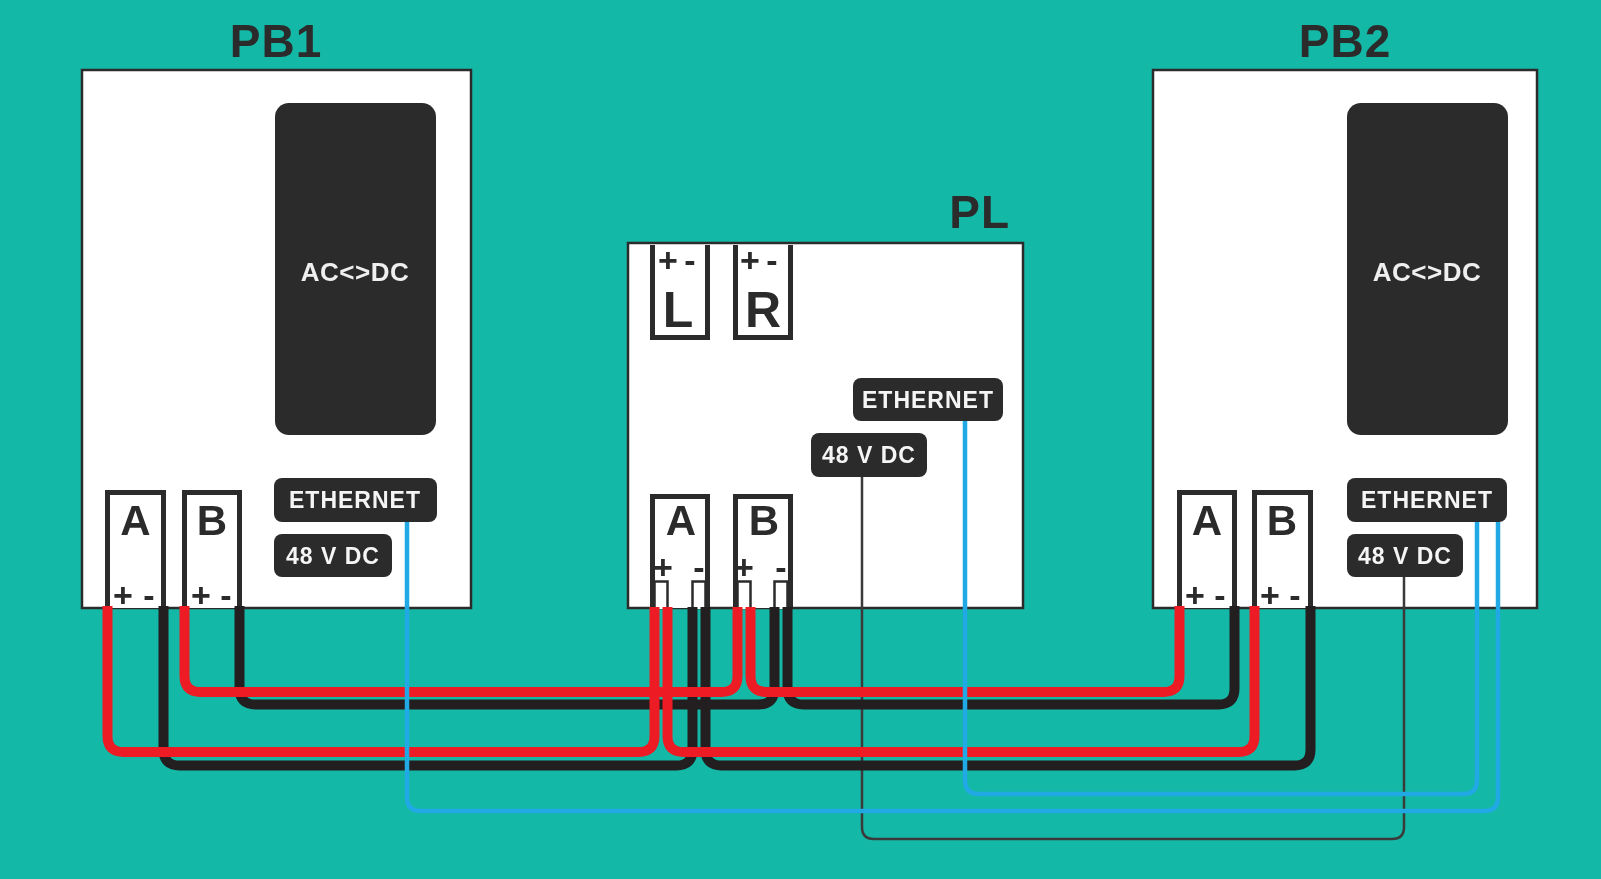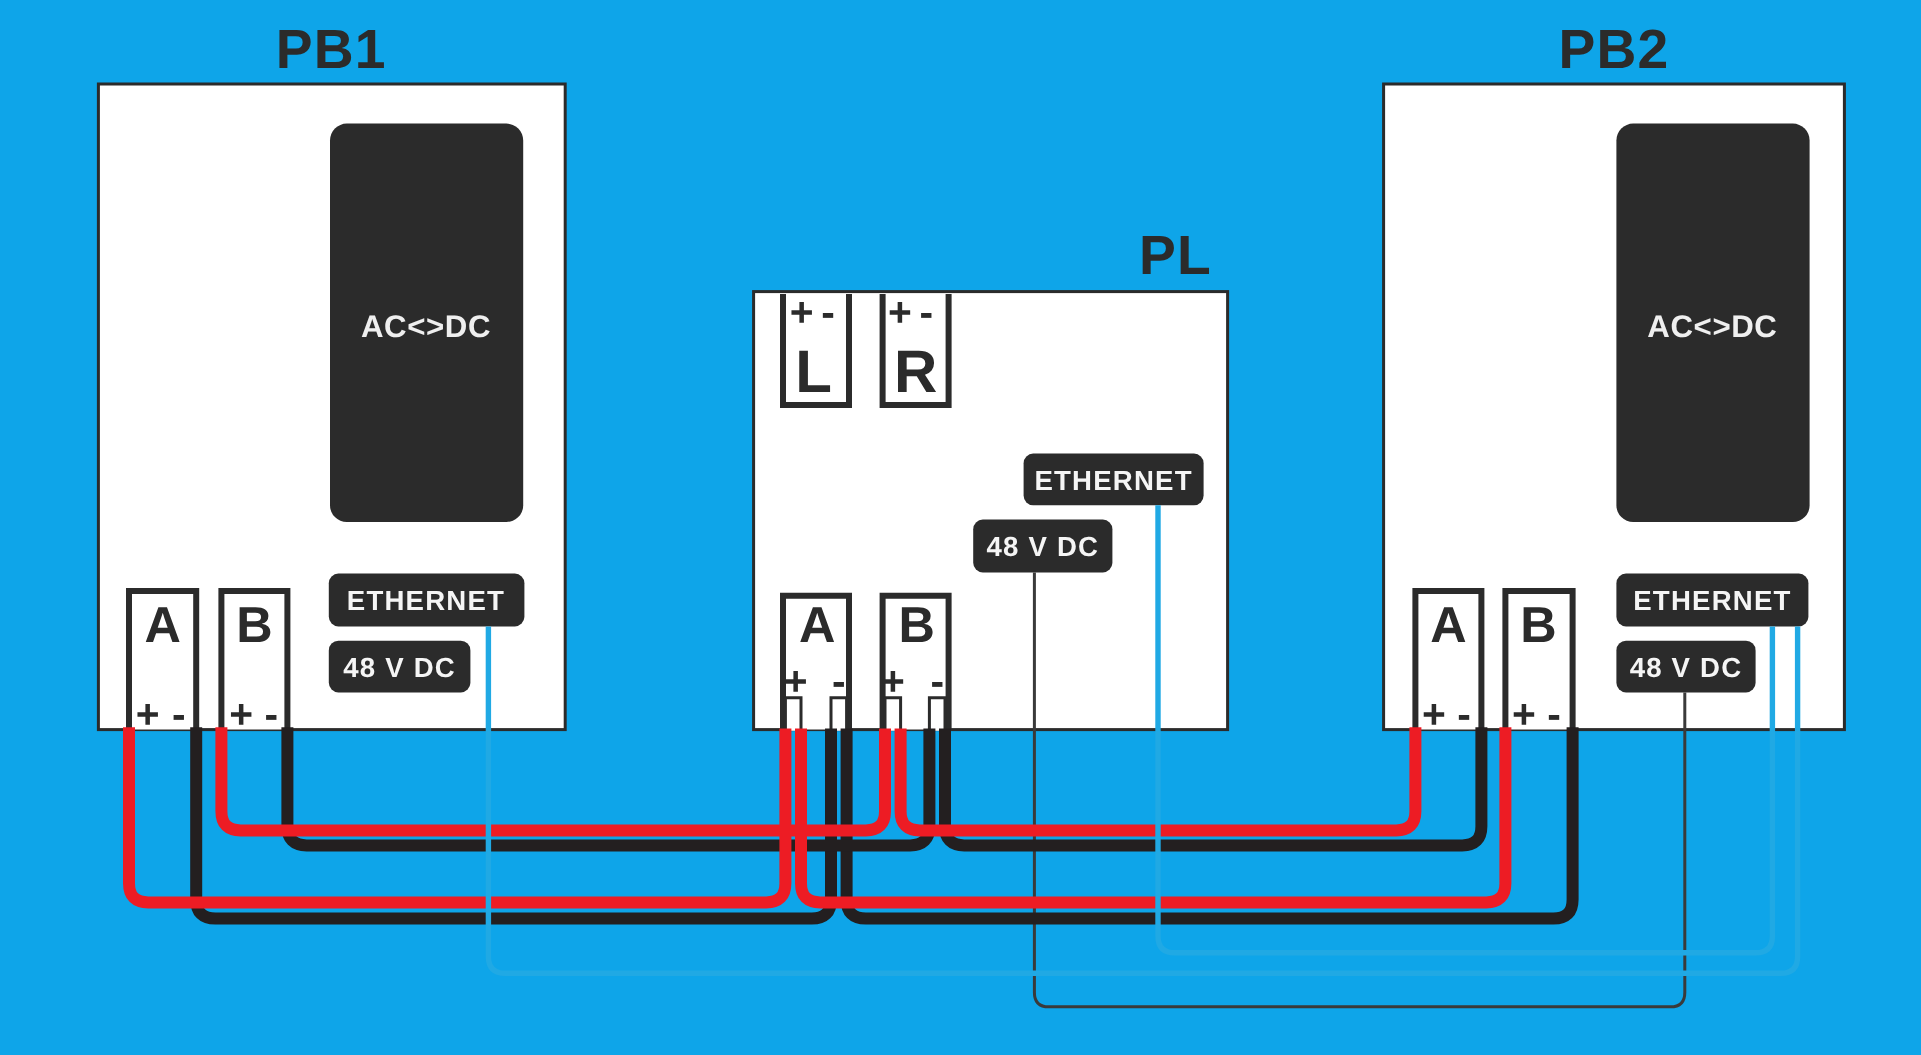--- a/index.html
+++ b/index.html
@@ -1,16 +1,16 @@
 <!DOCTYPE html>
 <html><head>
 <meta charset="utf-8">
 <style>
   html,body{margin:0;padding:0;background:#ffffff;}
-  .stage{width:1601px;height:879px;position:relative;background:#0ea5e9;overflow:hidden;}
+  .stage{width:1601px;height:879px;position:relative;background:#14b8a6;overflow:hidden;}
   svg{display:block;}
   text{font-family:"Liberation Sans","DejaVu Sans",sans-serif;fill:#2b2b2b;}
   .title{font-size:46px;font-weight:bold;letter-spacing:1px;}
   .ac-label{font-size:26px;font-weight:bold;fill:#efefef;letter-spacing:0.5px;}
   .badge-label{font-size:23px;font-weight:bold;fill:#f5f5f5;letter-spacing:1px;}
   .port-letter{font-size:42px;font-weight:bold;}
   .lr-letter{font-size:50px;font-weight:bold;}
   .pm{font-size:34px;font-weight:bold;}
   .box{fill:#ffffff;stroke:#2b2b2b;stroke-width:2.5;}
   .connector{fill:#ffffff;stroke:#2b2b2b;stroke-width:5;}

